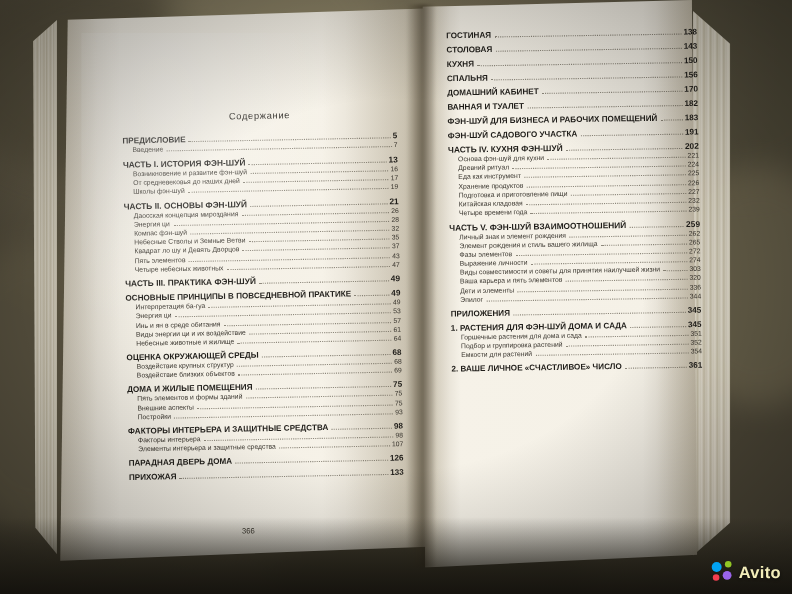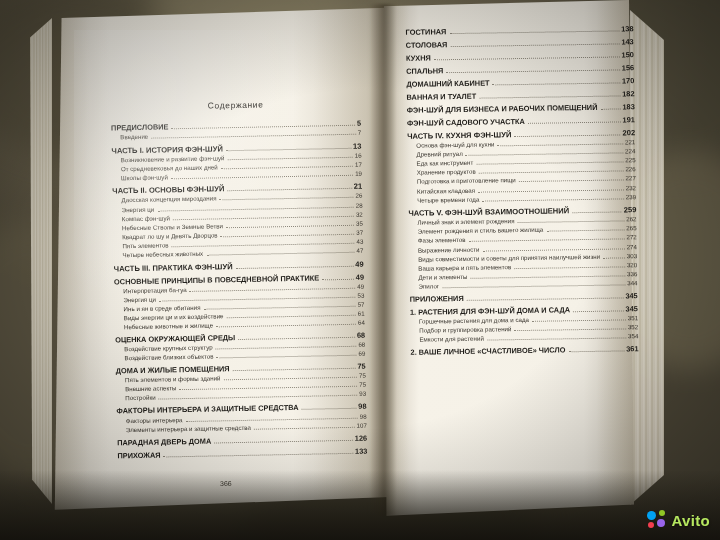--- a/index.html
+++ b/index.html
@@ -205,21 +205,21 @@
   .wm-logo i {
     position: absolute;
     border-radius: 50%;
     display: block;
   }
   .d1 { width: 9px; height: 9px; left: 0;   top: 1px;  background: #0af; }
   .d2 { width: 6px; height: 6px; left: 12px; top: 0;   background: #97cf26; }
   .d3 { width: 6px; height: 6px; left: 1px;  top: 12px; background: #ff4053; }
   .d4 { width: 8px; height: 8px; left: 10px; top: 9px;  background: #a169f7; }
   .wm-text {
-    color: #bef264;
+    color: #fef9c3;
     font-size: 15px;
     font-weight: bold;
     letter-spacing: .3px;
     text-shadow: 0 1px 3px rgba(0,0,0,.6);
   }
 </style>
 </head>
 <body>
 
 <div id="photo">

